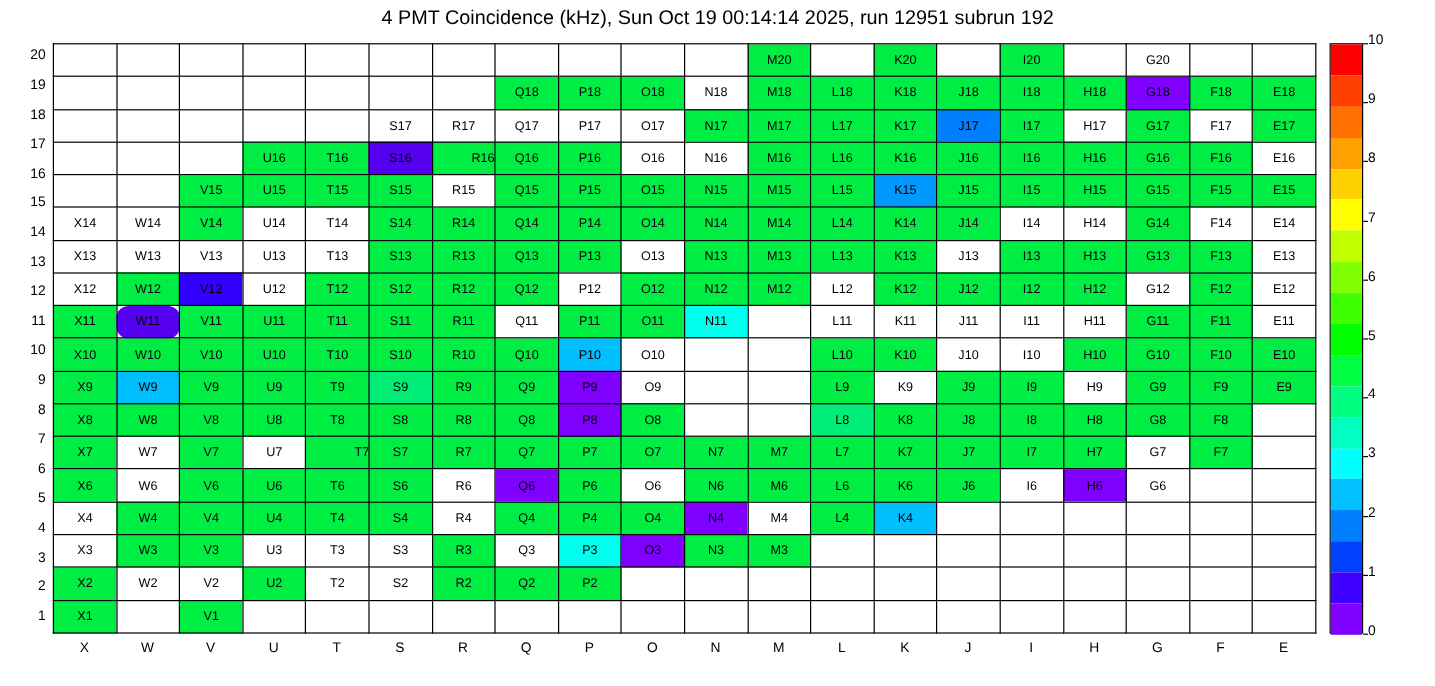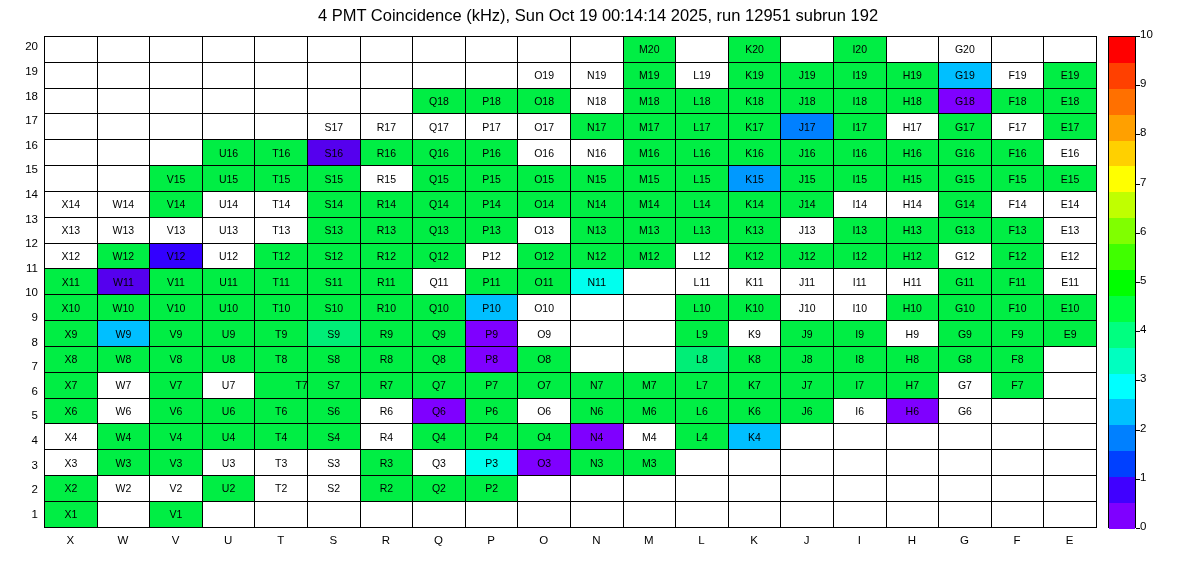--- a/index.html
+++ b/index.html
@@ -59,42 +59,20 @@
             <td style="background: rgb(255, 255, 255);"></td>
           </tr>
           <tr>
             <td style="background: rgb(255, 255, 255);"></td>
             <td style="background: rgb(255, 255, 255);"></td>
             <td style="background: rgb(255, 255, 255);"></td>
             <td style="background: rgb(255, 255, 255);"></td>
             <td style="background: rgb(255, 255, 255);"></td>
             <td style="background: rgb(255, 255, 255);"></td>
             <td style="background: rgb(255, 255, 255);"></td>
-            <td style="background: rgb(255, 255, 255);"></td>
-            <td style="background: rgb(255, 255, 255);"></td>
-            <td style="background: rgb(255, 255, 255);">O19</td>
-            <td style="background: rgb(255, 255, 255);">N19</td>
-            <td style="background: rgb(0, 238, 68);">M19</td>
-            <td style="background: rgb(255, 255, 255);">L19</td>
-            <td style="background: rgb(0, 238, 68);">K19</td>
-            <td style="background: rgb(0, 238, 68);">J19</td>
-            <td style="background: rgb(0, 238, 68);">I19</td>
-            <td style="background: rgb(0, 238, 68);">H19</td>
-            <td style="background: rgb(0, 191, 255);">G19</td>
-            <td style="background: rgb(255, 255, 255);">F19</td>
-            <td style="background: rgb(0, 238, 68);">E19</td>
-          </tr>
-          <tr>
-            <td style="background: rgb(255, 255, 255);"></td>
-            <td style="background: rgb(255, 255, 255);"></td>
-            <td style="background: rgb(255, 255, 255);"></td>
-            <td style="background: rgb(255, 255, 255);"></td>
-            <td style="background: rgb(255, 255, 255);"></td>
-            <td style="background: rgb(255, 255, 255);"></td>
-            <td style="background: rgb(255, 255, 255);"></td>
             <td style="background: rgb(0, 238, 68);">Q18</td>
             <td style="background: rgb(0, 238, 68);">P18</td>
             <td style="background: rgb(0, 238, 68);">O18</td>
             <td style="background: rgb(255, 255, 255);">N18</td>
             <td style="background: rgb(0, 238, 68);">M18</td>
             <td style="background: rgb(0, 238, 68);">L18</td>
             <td style="background: rgb(0, 238, 68);">K18</td>
             <td style="background: rgb(0, 238, 68);">J18</td>
             <td style="background: rgb(0, 238, 68);">I18</td>
             <td style="background: rgb(0, 238, 68);">H18</td>
@@ -124,21 +102,21 @@
             <td style="background: rgb(255, 255, 255);">F17</td>
             <td style="background: rgb(0, 238, 68);">E17</td>
           </tr>
           <tr>
             <td style="background: rgb(255, 255, 255);"></td>
             <td style="background: rgb(255, 255, 255);"></td>
             <td style="background: rgb(255, 255, 255);"></td>
             <td style="background: rgb(0, 238, 68);">U16</td>
             <td style="background: rgb(0, 238, 68);">T16</td>
             <td style="background: rgb(85, 0, 238);">S16</td>
-            <td style="background: rgb(0, 238, 68);">R16</td>
+            <td style="background: rgb(0, 238, 68); text-align: right;">R16</td>
             <td style="background: rgb(0, 238, 68);">Q16</td>
             <td style="background: rgb(0, 238, 68);">P16</td>
             <td style="background: rgb(255, 255, 255);">O16</td>
             <td style="background: rgb(255, 255, 255);">N16</td>
             <td style="background: rgb(0, 238, 68);">M16</td>
             <td style="background: rgb(0, 238, 68);">L16</td>
             <td style="background: rgb(0, 238, 68);">K16</td>
             <td style="background: rgb(0, 238, 68);">J16</td>
             <td style="background: rgb(0, 238, 68);">I16</td>
             <td style="background: rgb(0, 238, 68);">H16</td>
@@ -229,21 +207,21 @@
             <td style="background: rgb(0, 238, 68);">K12</td>
             <td style="background: rgb(0, 238, 68);">J12</td>
             <td style="background: rgb(0, 238, 68);">I12</td>
             <td style="background: rgb(0, 238, 68);">H12</td>
             <td style="background: rgb(255, 255, 255);">G12</td>
             <td style="background: rgb(0, 238, 68);">F12</td>
             <td style="background: rgb(255, 255, 255);">E12</td>
           </tr>
           <tr>
             <td style="background: rgb(0, 238, 68);">X11</td>
-            <td style="background: rgb(85, 0, 238);">W11</td>
+            <td style="background: rgb(85, 0, 238); border-radius: 10px;">W11</td>
             <td style="background: rgb(0, 238, 68);">V11</td>
             <td style="background: rgb(0, 238, 68);">U11</td>
             <td style="background: rgb(0, 238, 68);">T11</td>
             <td style="background: rgb(0, 238, 68);">S11</td>
             <td style="background: rgb(0, 238, 68);">R11</td>
             <td style="background: rgb(255, 255, 255);">Q11</td>
             <td style="background: rgb(0, 238, 68);">P11</td>
             <td style="background: rgb(0, 238, 68);">O11</td>
             <td style="background: rgb(0, 255, 238);">N11</td>
             <td style="background: rgb(255, 255, 255);"></td>

